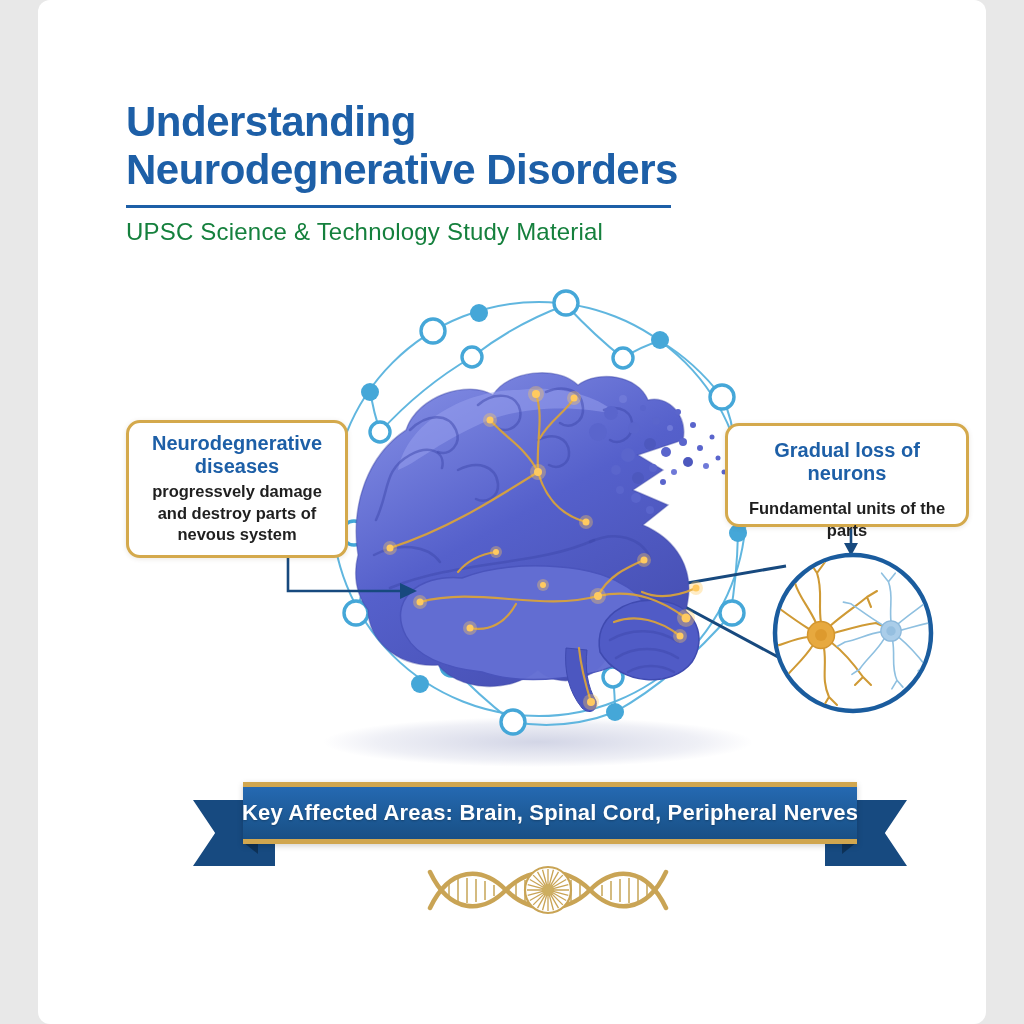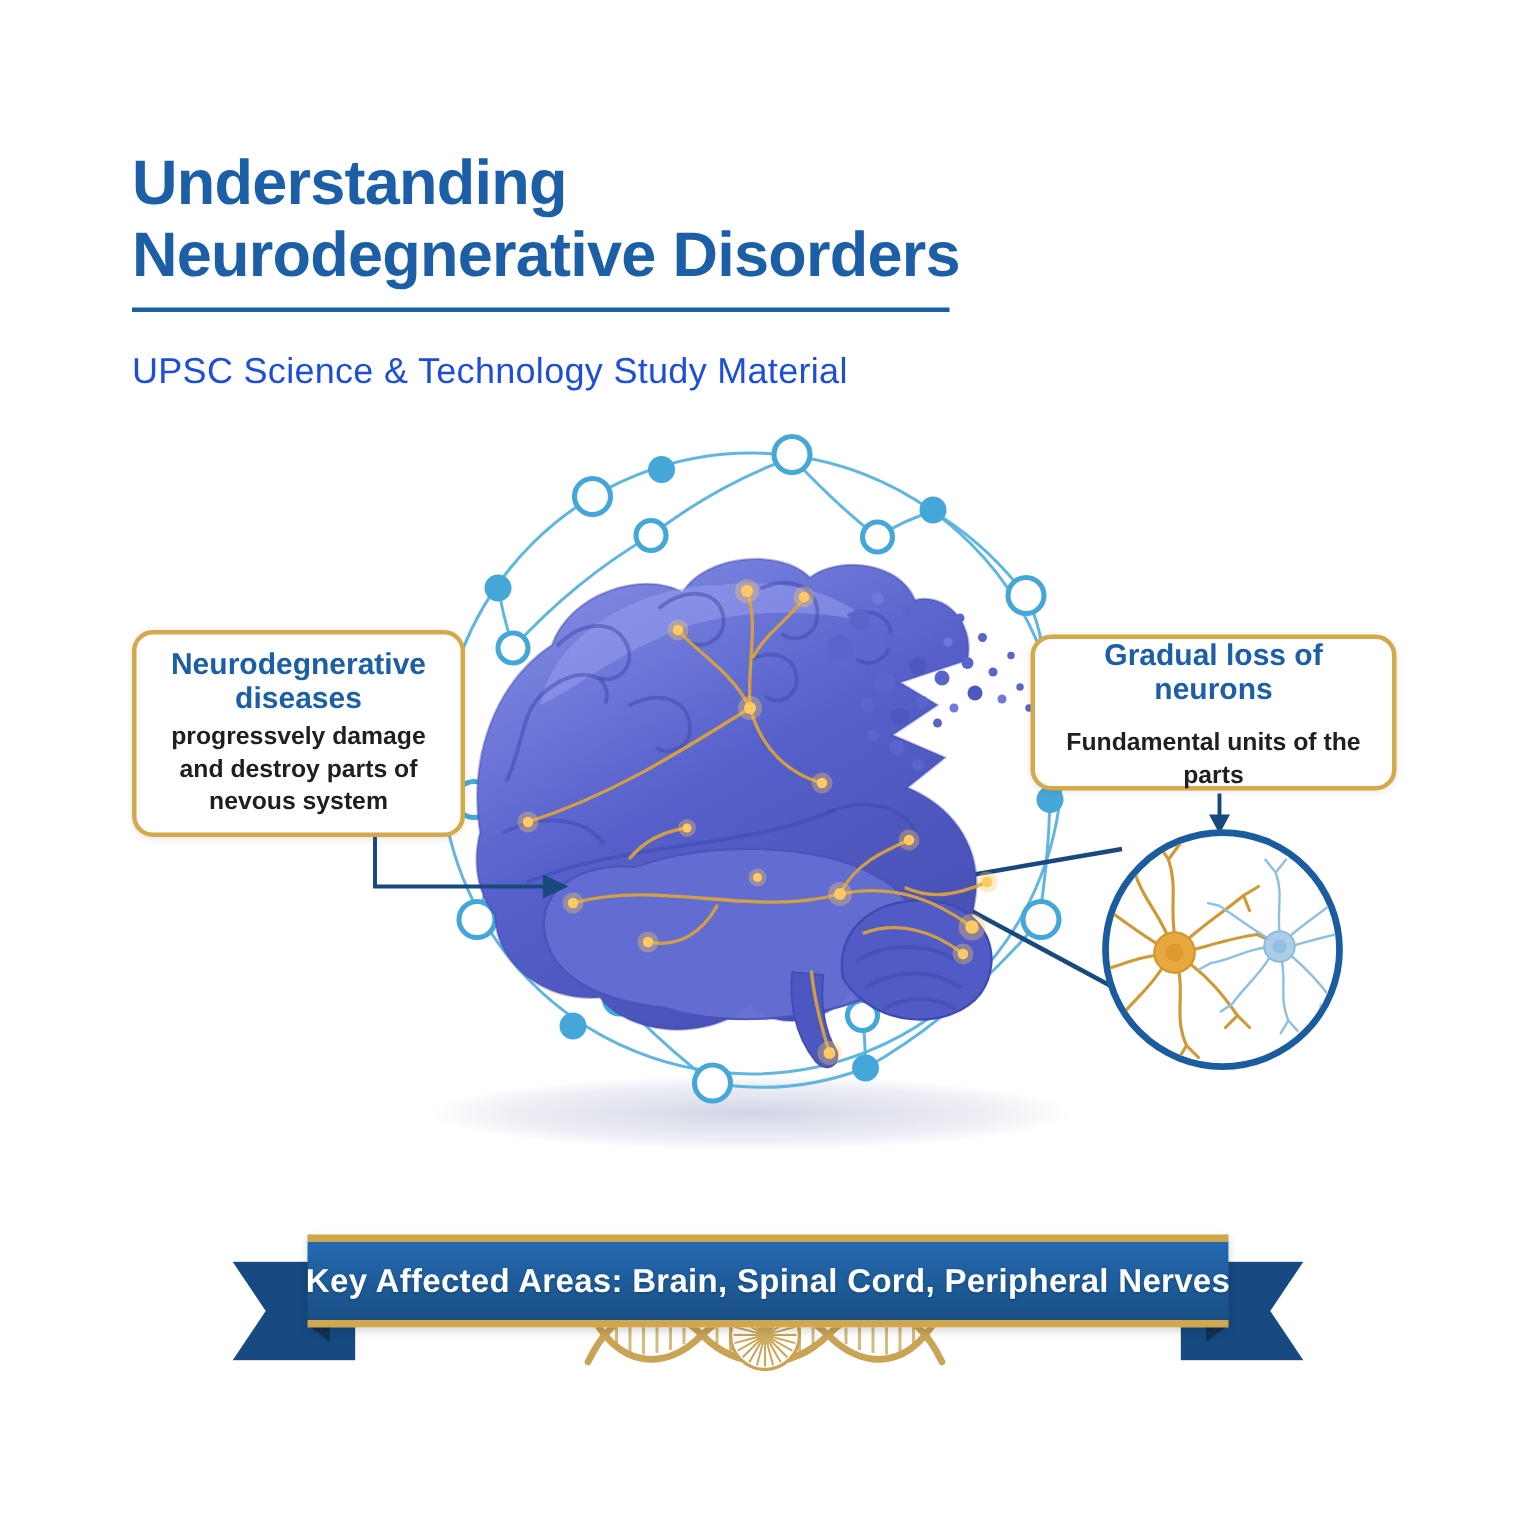--- a/index.html
+++ b/index.html
@@ -1,38 +1,38 @@
 <!DOCTYPE html>
 <html><head>
 <meta charset="utf-8">
 <style>
   html,body{margin:0;padding:0;background:#e8e8e8;}
   .poster{
-    position:relative;width:1024px;height:1024px;background:#ffffff;
-    overflow:hidden;font-family:"Liberation Sans",sans-serif;margin:0 auto;
+    position:relative;width:948px;height:1024px;background:#ffffff;
+    overflow:hidden;font-family:"Liberation Sans",sans-serif;margin:0 auto;border-radius:12px;
   }
   .illustration{position:absolute;left:0;top:0;width:1024px;height:1024px;}
   
   .header{position:absolute;left:88px;top:98px;width:620px;}
   .title{color:#1d5fa7;font-size:42px;font-weight:bold;line-height:48px;letter-spacing:-.5px;}
   .title span{display:block;}
   .title-underline{width:545px;height:3px;background:#1d5fa7;margin-top:11px;}
-  .subtitle{margin-top:26px;font-size:24px;color:#1d4ed8;letter-spacing:.2px;}
+  .subtitle{margin-top:10px;font-size:24px;color:#15803d;letter-spacing:.2px;}
   
   .callout{
     position:absolute;background:#ffffff;border:3px solid #d4a94c;border-radius:14px;
     box-shadow:0 1px 5px rgba(80,60,0,.12);text-align:center;box-sizing:border-box;
   }
   .callout-left{left:88px;top:420px;width:222px;height:138px;padding:9px 18px;}
-  .callout-right{left:687px;top:423px;width:244px;height:104px;padding:0 6px;}
+  .callout-right{left:687px;top:423px;width:244px;height:104px;padding:13px 6px;}
   .callout-title{color:#1d5fa7;font-weight:bold;font-size:20px;line-height:1.16;}
   .callout-body{color:#1f1f1f;font-size:16.5px;line-height:1.3;margin-top:3px;font-weight:bold;}
   .callout-right .callout-body{margin-top:13px;}
   
-  .ribbon{position:absolute;left:150px;top:821px;width:724px;height:95px;}
+  .ribbon{position:absolute;left:150px;top:780px;width:724px;height:95px;}
   .ribbon-tail{
     position:absolute;top:20px;width:82px;height:66px;background:#174a80;
     filter:drop-shadow(0 -2.5px 0 #d0a64f) drop-shadow(0 2.5px 0 #d0a64f);
   }
   .ribbon-tail-left{left:5px;clip-path:polygon(0 0,100% 0,100% 100%,0 100%,27% 50%);}
   .ribbon-tail-right{left:637px;clip-path:polygon(0 0,100% 0,73% 50%,100% 100%,0 100%);}
   .ribbon-fold{position:absolute;top:62px;width:15px;height:12px;background:#0e3258;}
   .ribbon-fold-left{left:55px;clip-path:polygon(0 0,100% 0,100% 100%);}
   .ribbon-fold-right{left:654px;clip-path:polygon(0 0,100% 0,0 100%);}
   .ribbon-band{

